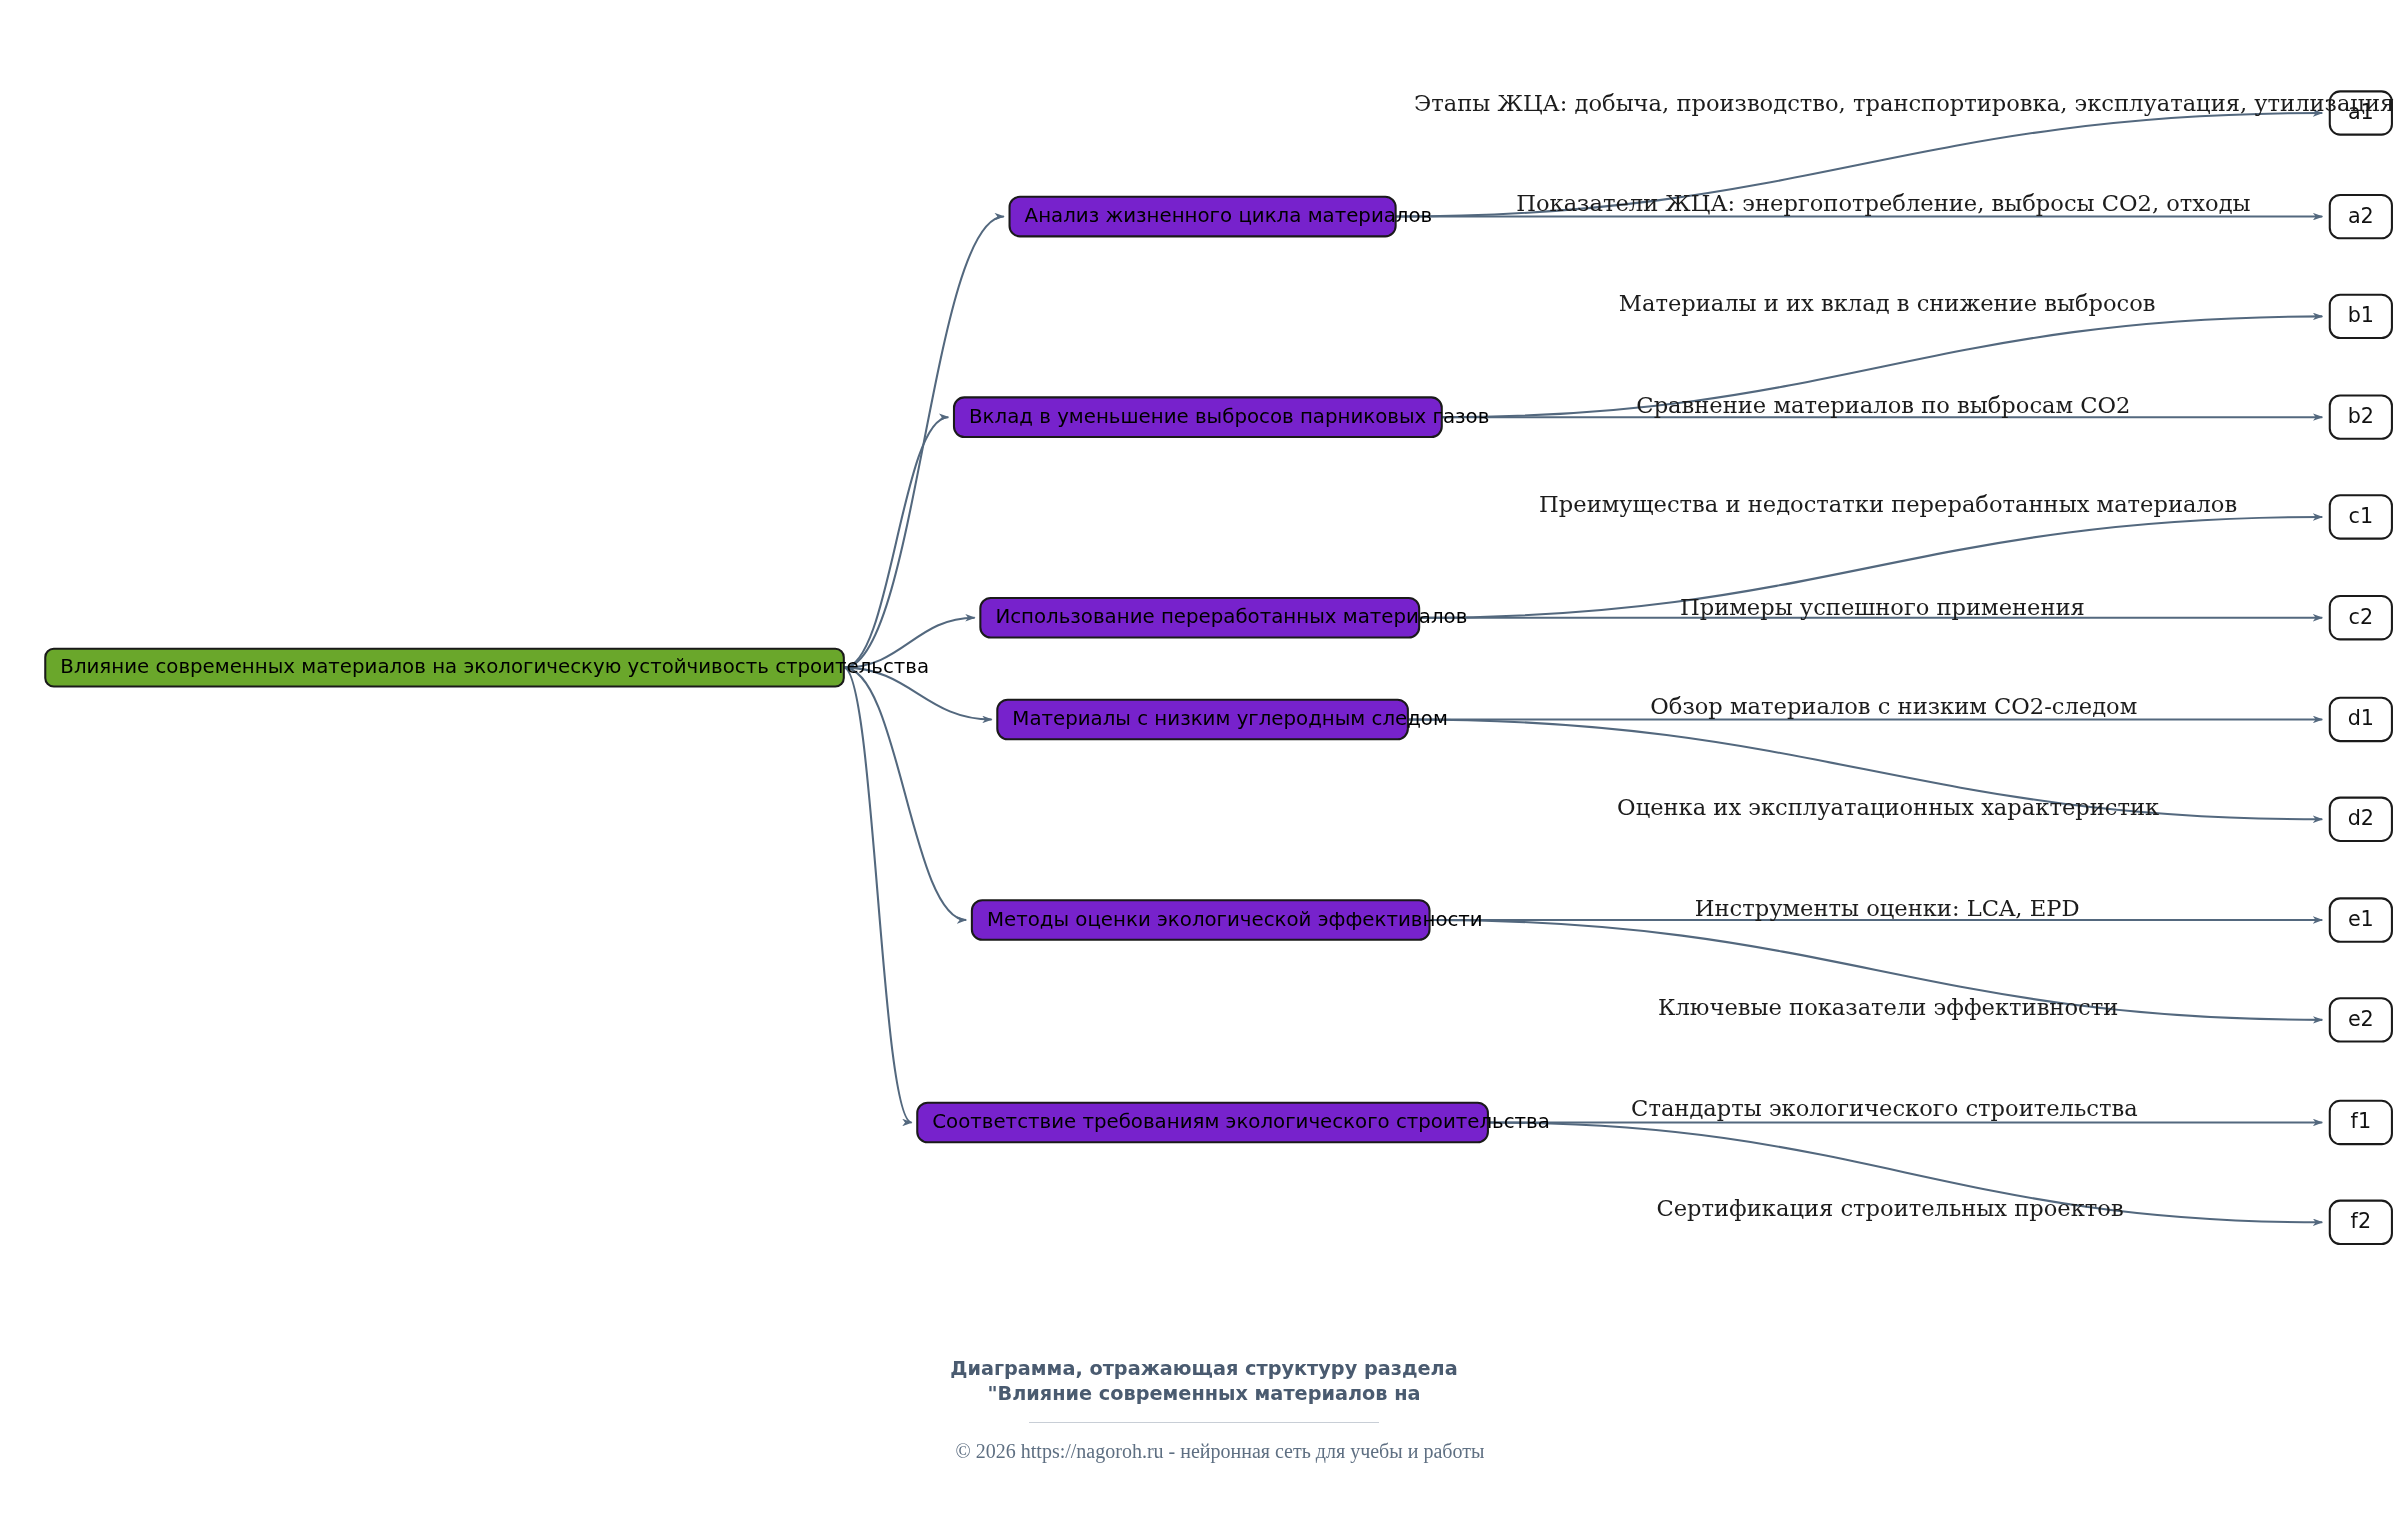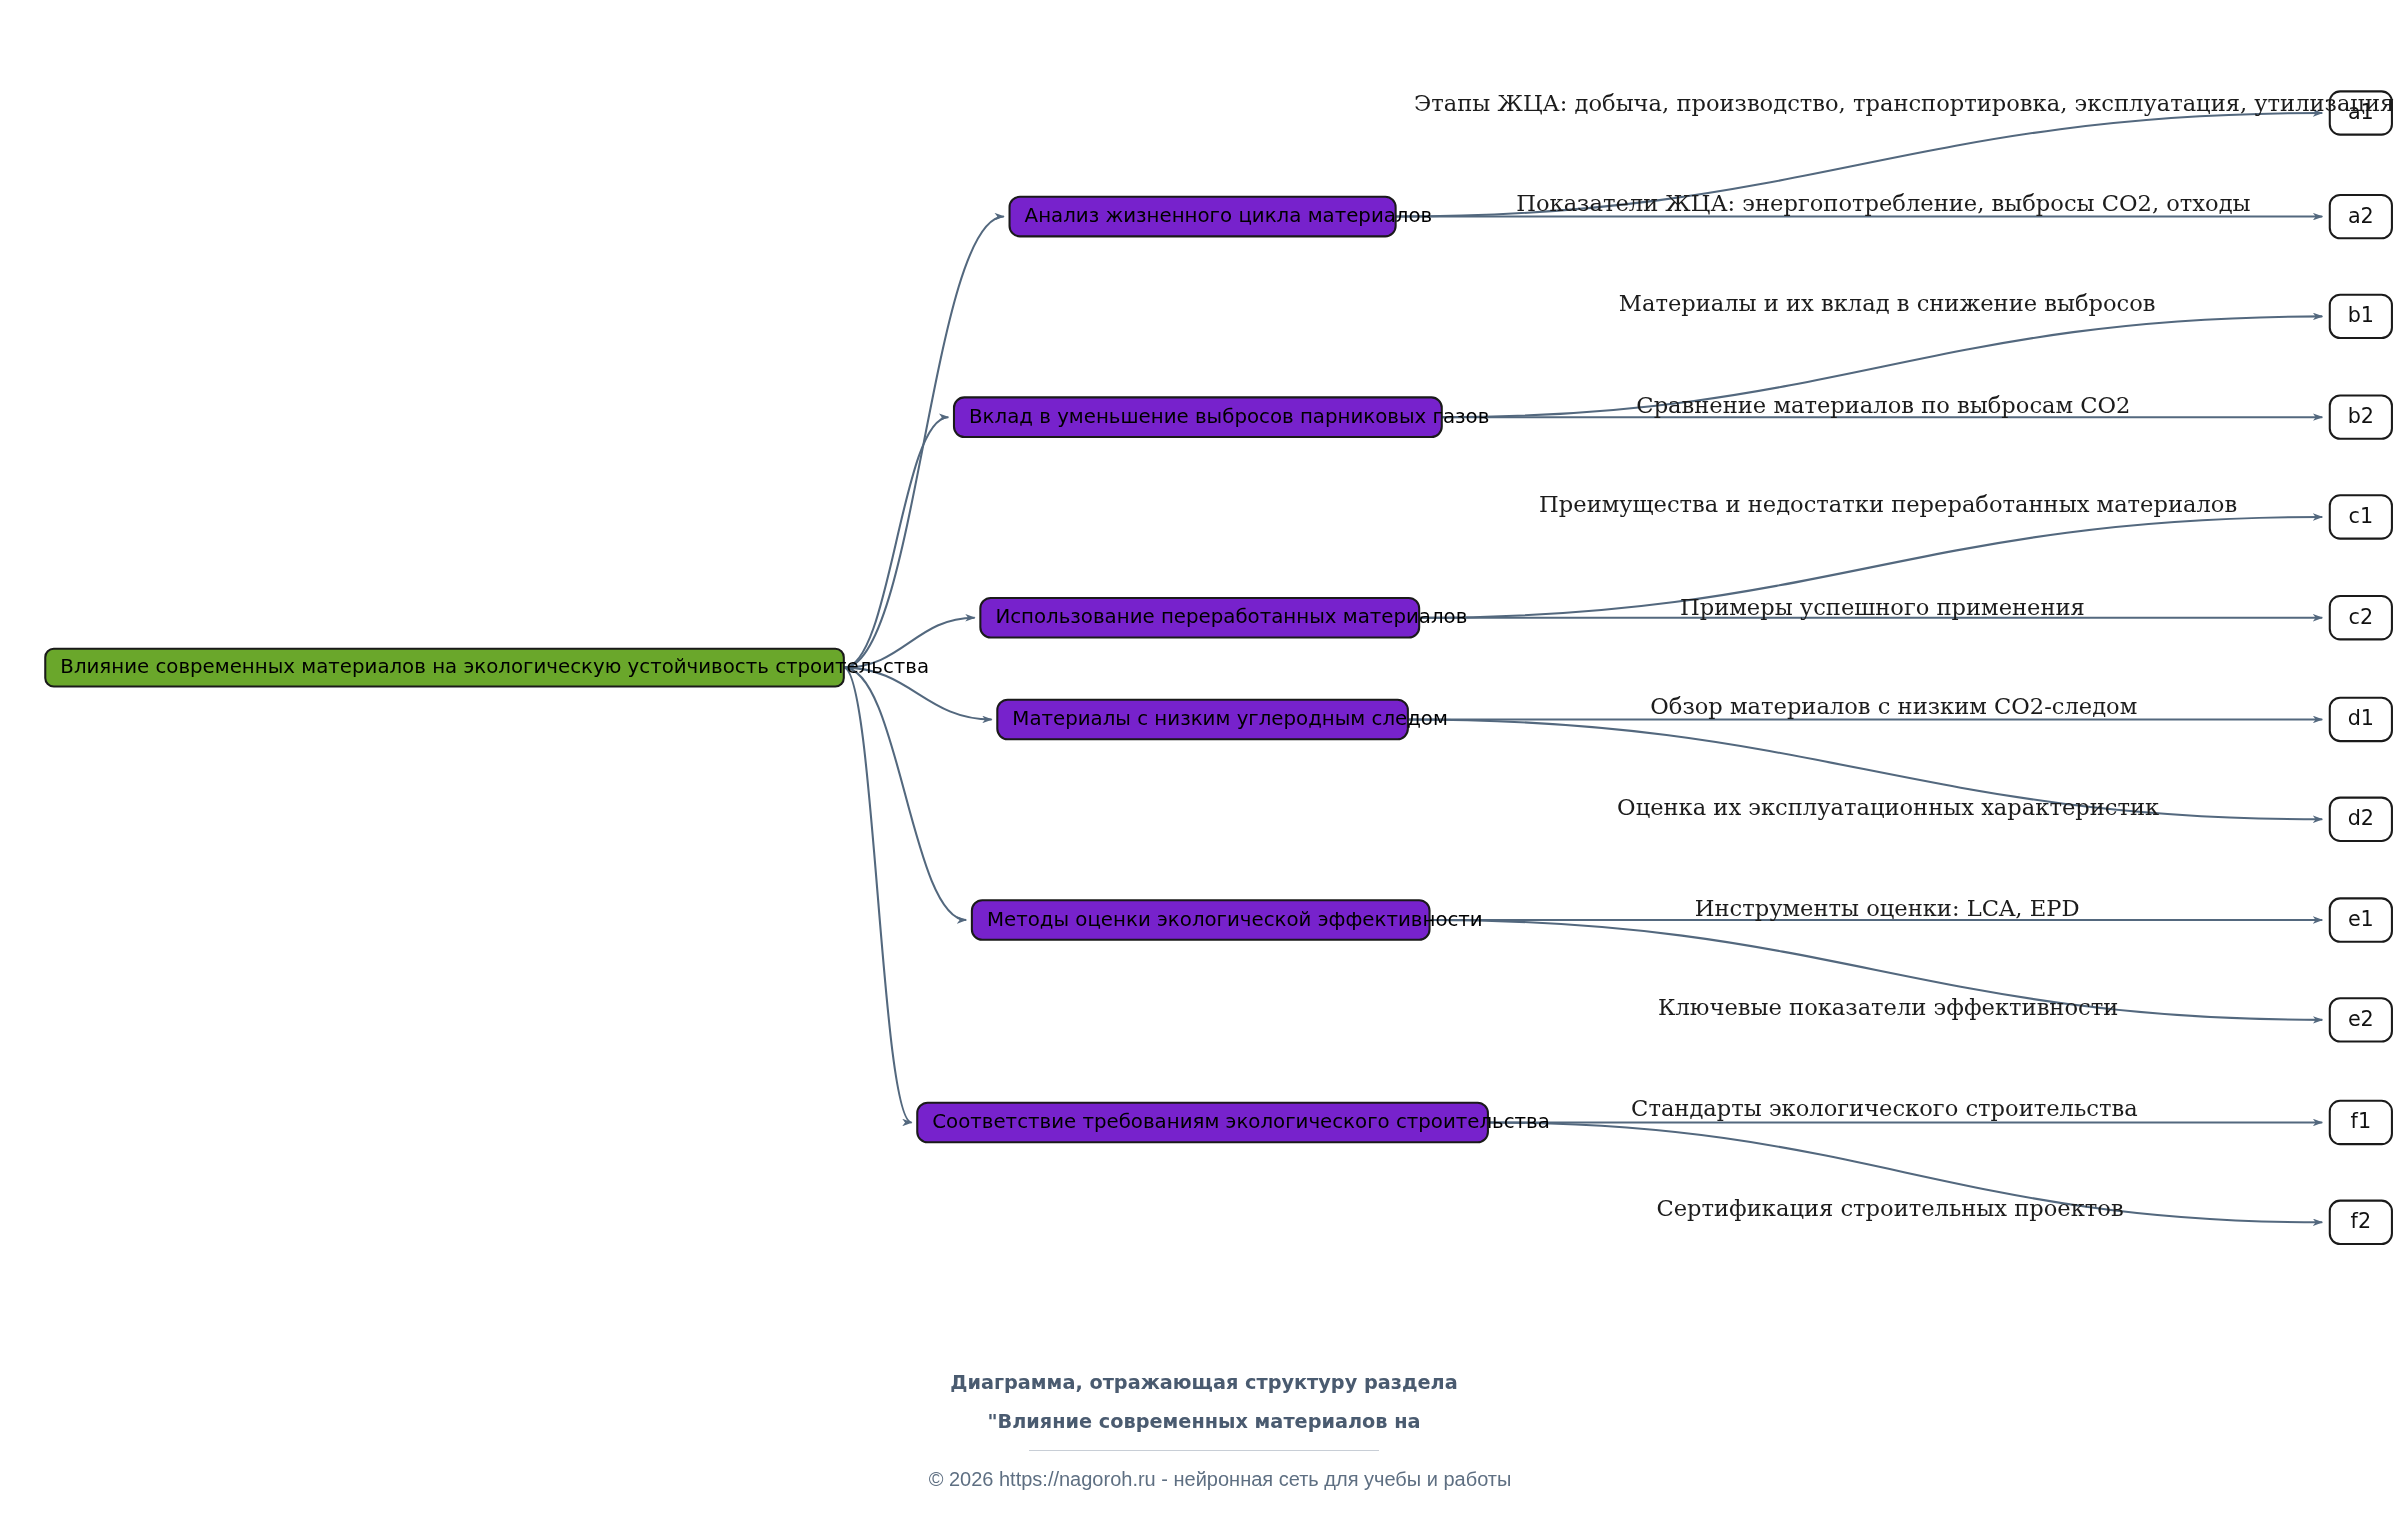--- a/index.html
+++ b/index.html
@@ -86,30 +86,29 @@
     font-family: "DejaVu Sans", sans-serif;
     font-size: 19.3px;
     font-weight: bold;
     color: #4a5b70;
     line-height: 1.32;
     margin: 0 auto;
     max-width: 659px;
   }
   .footer-caption div {
     white-space: nowrap;
-    margin-top: 14px;
   }
   .footer-rule {
     width: 350px;
     height: 0;
     border-top: 1.9px solid #c8ced6;
     margin: 15px auto 0 auto;
   }
   .footer-credit {
-    font-family: Liberation Sans, sans-serif;
+    font-family: Liberation Serif, serif;
     font-size: 20px;
     color: #5e6f82;
     margin-top: 17px;
     padding-left: 32px;
   }
 </style>
 </head>
 <body>
 
 <div id="mindmap-stage">

